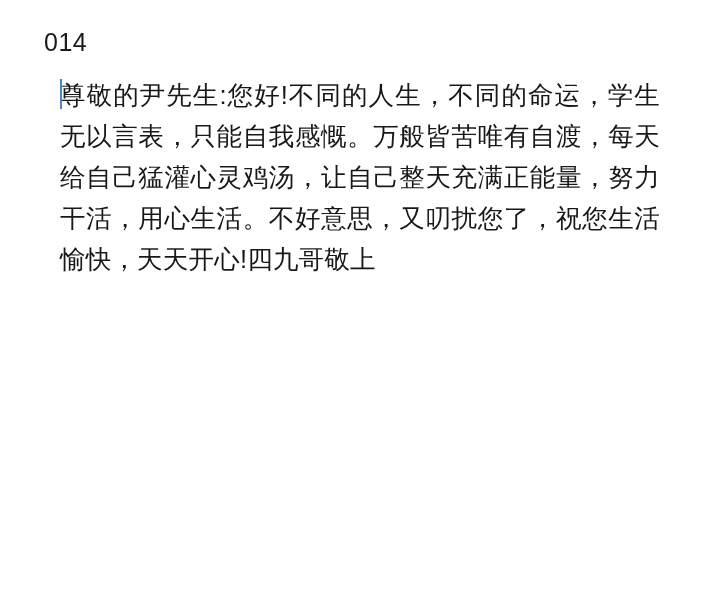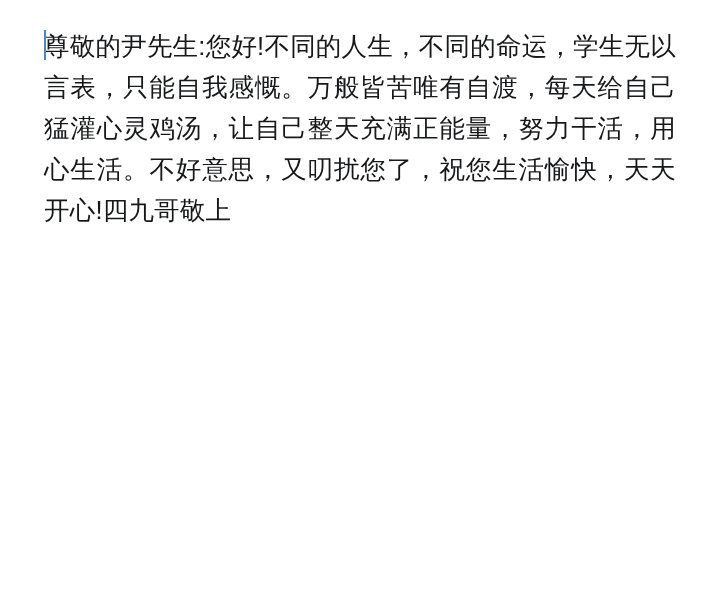--- a/index.html
+++ b/index.html
@@ -31,39 +31,40 @@
   }
   .body-block {
     position: relative;
     font-size: 25.5px;
     line-height: 41px;
     color: #17181a;
     letter-spacing: 0.2px;
     text-align: justify;
     text-justify: inter-ideograph;
     word-break: break-all;
-    margin: 0;
+    margin: 16px;
   }
   .body-block.first {
     margin-bottom: 41px;
   }
   .caret {
     position: absolute;
     left: 0px;
     top: 4px;
     width: 2px;
     height: 30px;
     background: #4a89c8;
   }
 </style>
 </head>
 <body>
 
 <div class="page">
 
+  <div class="doc-number">014</div>
 
   <div class="body-block first">
     <span class="caret"></span>
     <span>尊敬的尹先生:您好!不同的人生，不同的命运，学生无以言表，只能自我感慨。万般皆苦唯有自渡，每天给自己猛灌心灵鸡汤，让自己整天充满正能量，努力干活，用心生活。不好意思，又叨扰您了，祝您生活愉快，天天开心!四九哥敬上</span>
   </div>
 
 
 </div>
 
 </body></html>

